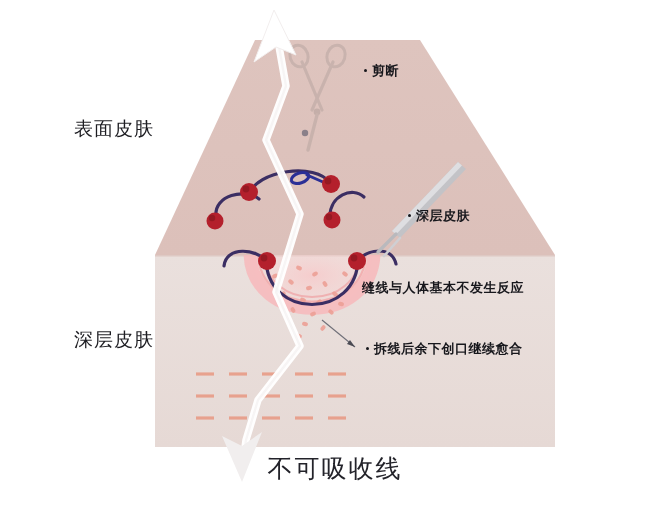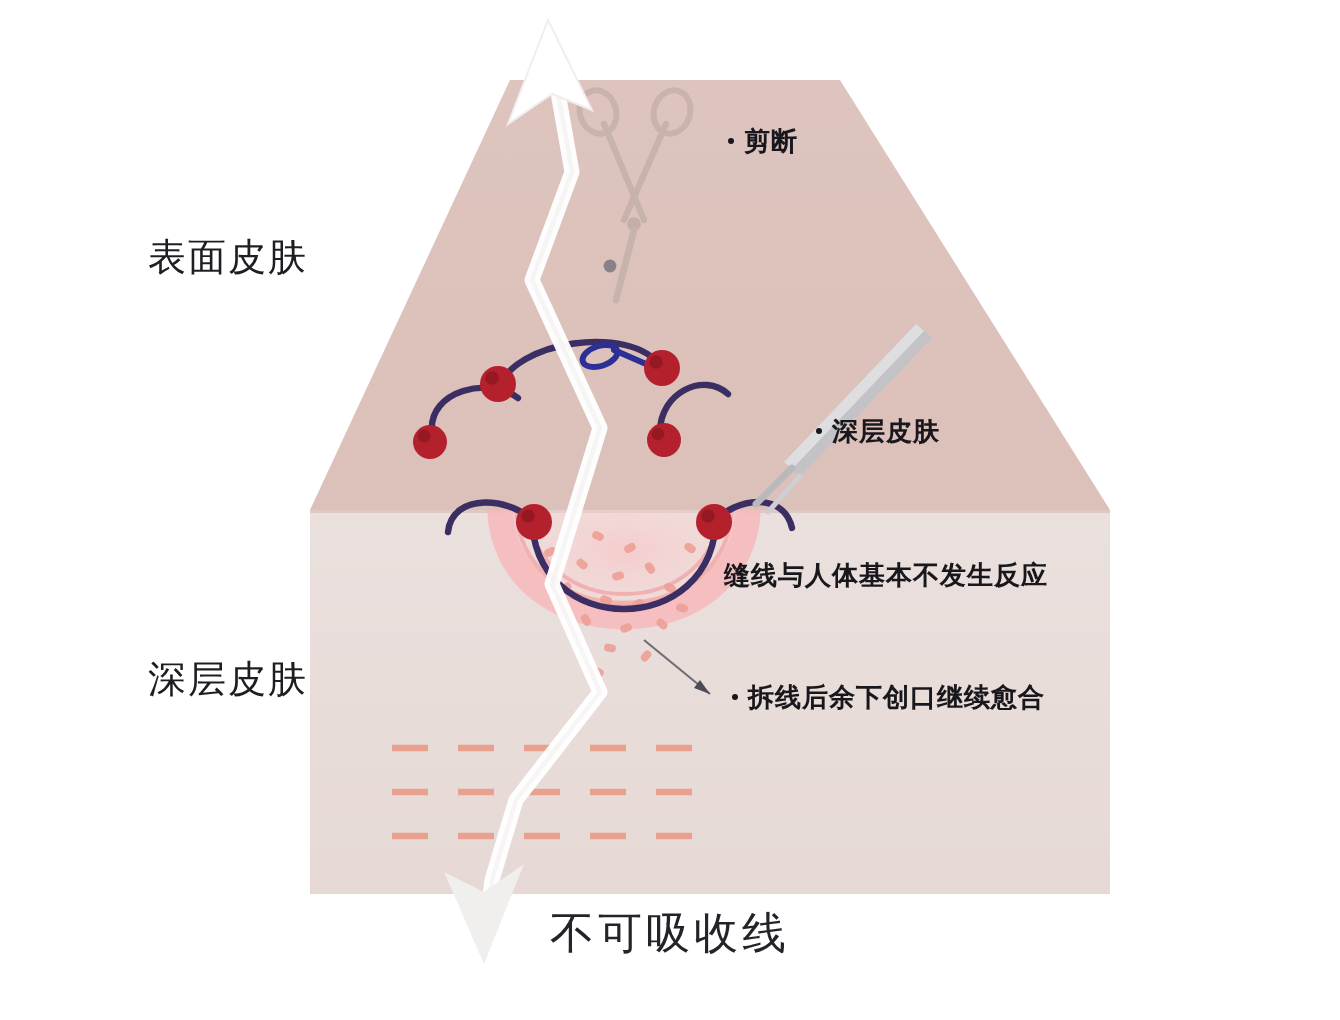--- a/index.html
+++ b/index.html
@@ -22,21 +22,21 @@
     white-space:nowrap;
   }
   #label-surface{left:74px;top:116px;text-align:right;}
   #label-deep{left:74px;top:327px;}
 
   .caption{
     position:absolute;
     left:0;right:0;
     top:452px;
     text-align:center;
-    font-size:22px;
+    font-size:25px;
     color:#23232a;
     letter-spacing:2px;
     font-weight:500;
   }
 
   .anno{
     position:absolute;
     font-size:13px;
     color:#17171c;
     white-space:nowrap;

